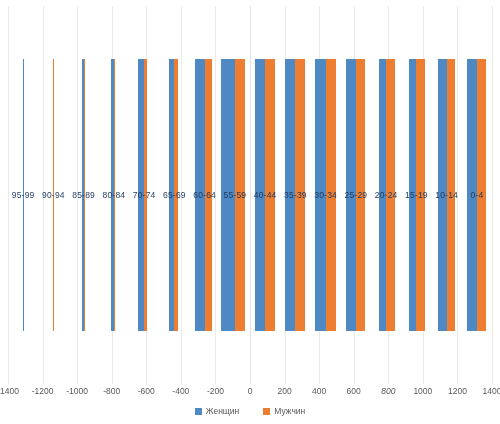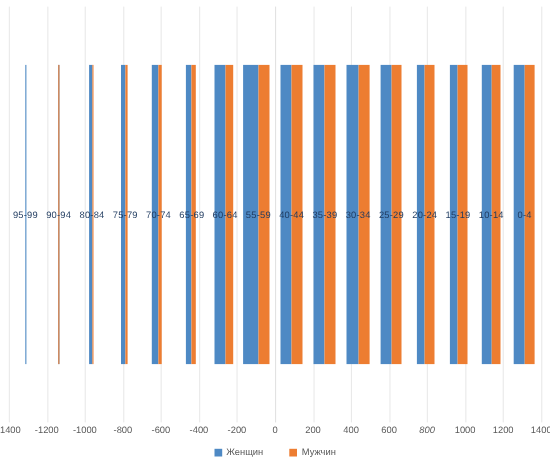--- a/index.html
+++ b/index.html
@@ -127,28 +127,28 @@
           <div class="bar female" style="left: 49.6429%; width: 0.357143%; background: rgb(78, 137, 196);"></div>
           <div class="bar male" style="left: 50%; width: 0.178571%; background: rgb(237, 125, 49);"></div>
           <span class="cat-label" style="left: 50%;">95-99</span>
         </div>
         <div class="row">
           <div class="bar female" style="left: 48.5714%; width: 1.42857%; background: rgb(78, 137, 196);"></div>
           <div class="bar male" style="left: 50%; width: 0.357143%; background: rgb(237, 125, 49);"></div>
           <span class="cat-label" style="left: 50%;">90-94</span>
         </div>
         <div class="row">
+          <div class="bar female" style="left: 45.7143%; width: 4.28571%; background: rgb(78, 137, 196);"></div>
+          <div class="bar male" style="left: 50%; width: 1.25%; background: rgb(237, 125, 49);"></div>
+          <span class="cat-label" style="left: 50%;">85-89</span>
+        </div>
+        <div class="row">
           <div class="bar female" style="left: 42.1429%; width: 7.85714%; background: rgb(78, 137, 196);"></div>
           <div class="bar male" style="left: 50%; width: 2.85714%; background: rgb(237, 125, 49);"></div>
           <span class="cat-label" style="left: 50%;">80-84</span>
-        </div>
-        <div class="row">
-          <div class="bar female" style="left: 35.7143%; width: 14.2857%; background: rgb(78, 137, 196);"></div>
-          <div class="bar male" style="left: 50%; width: 5.71429%; background: rgb(237, 125, 49);"></div>
-          <span class="cat-label" style="left: 50%;">75-79</span>
         </div>
         <div class="row">
           <div class="bar female" style="left: 30.7143%; width: 19.2857%; background: rgb(78, 137, 196);"></div>
           <div class="bar male" style="left: 50%; width: 8.21429%; background: rgb(237, 125, 49);"></div>
           <span class="cat-label" style="left: 50%;">70-74</span>
         </div>
         <div class="row">
           <div class="bar female" style="left: 33.5714%; width: 16.4286%; background: rgb(78, 137, 196);"></div>
           <div class="bar male" style="left: 50%; width: 10.3571%; background: rgb(237, 125, 49);"></div>
           <span class="cat-label" style="left: 50%;">65-69</span>

